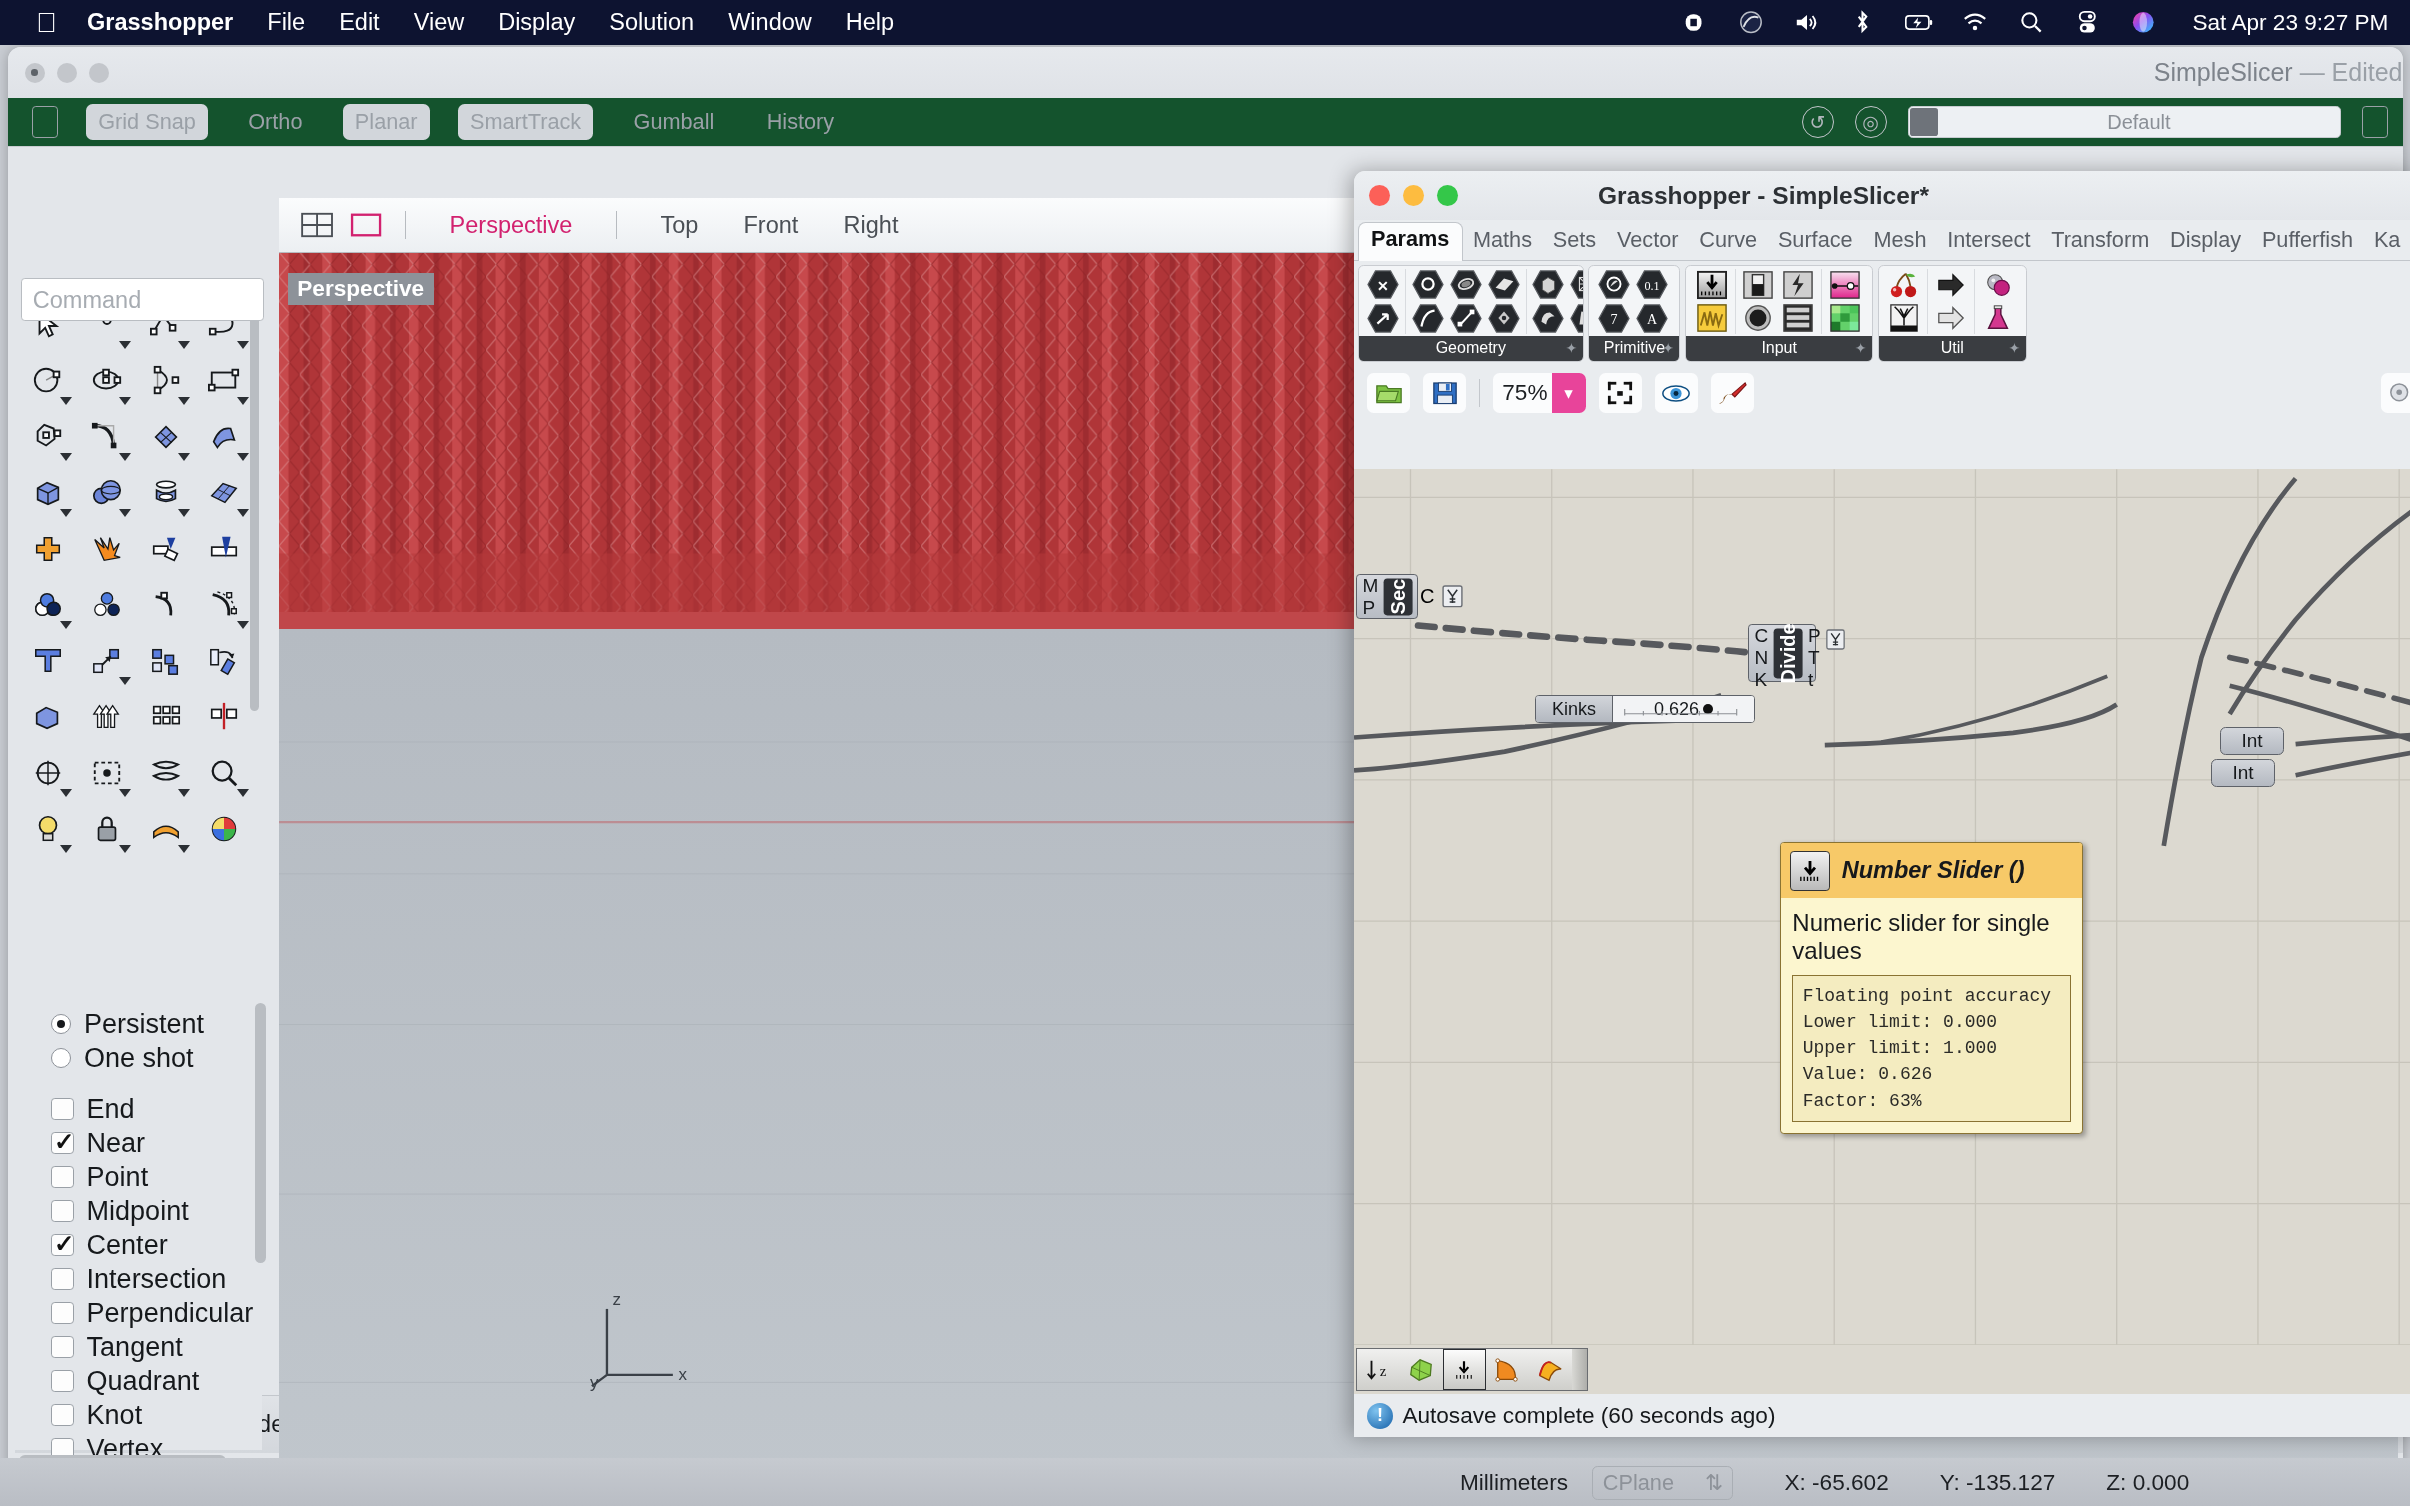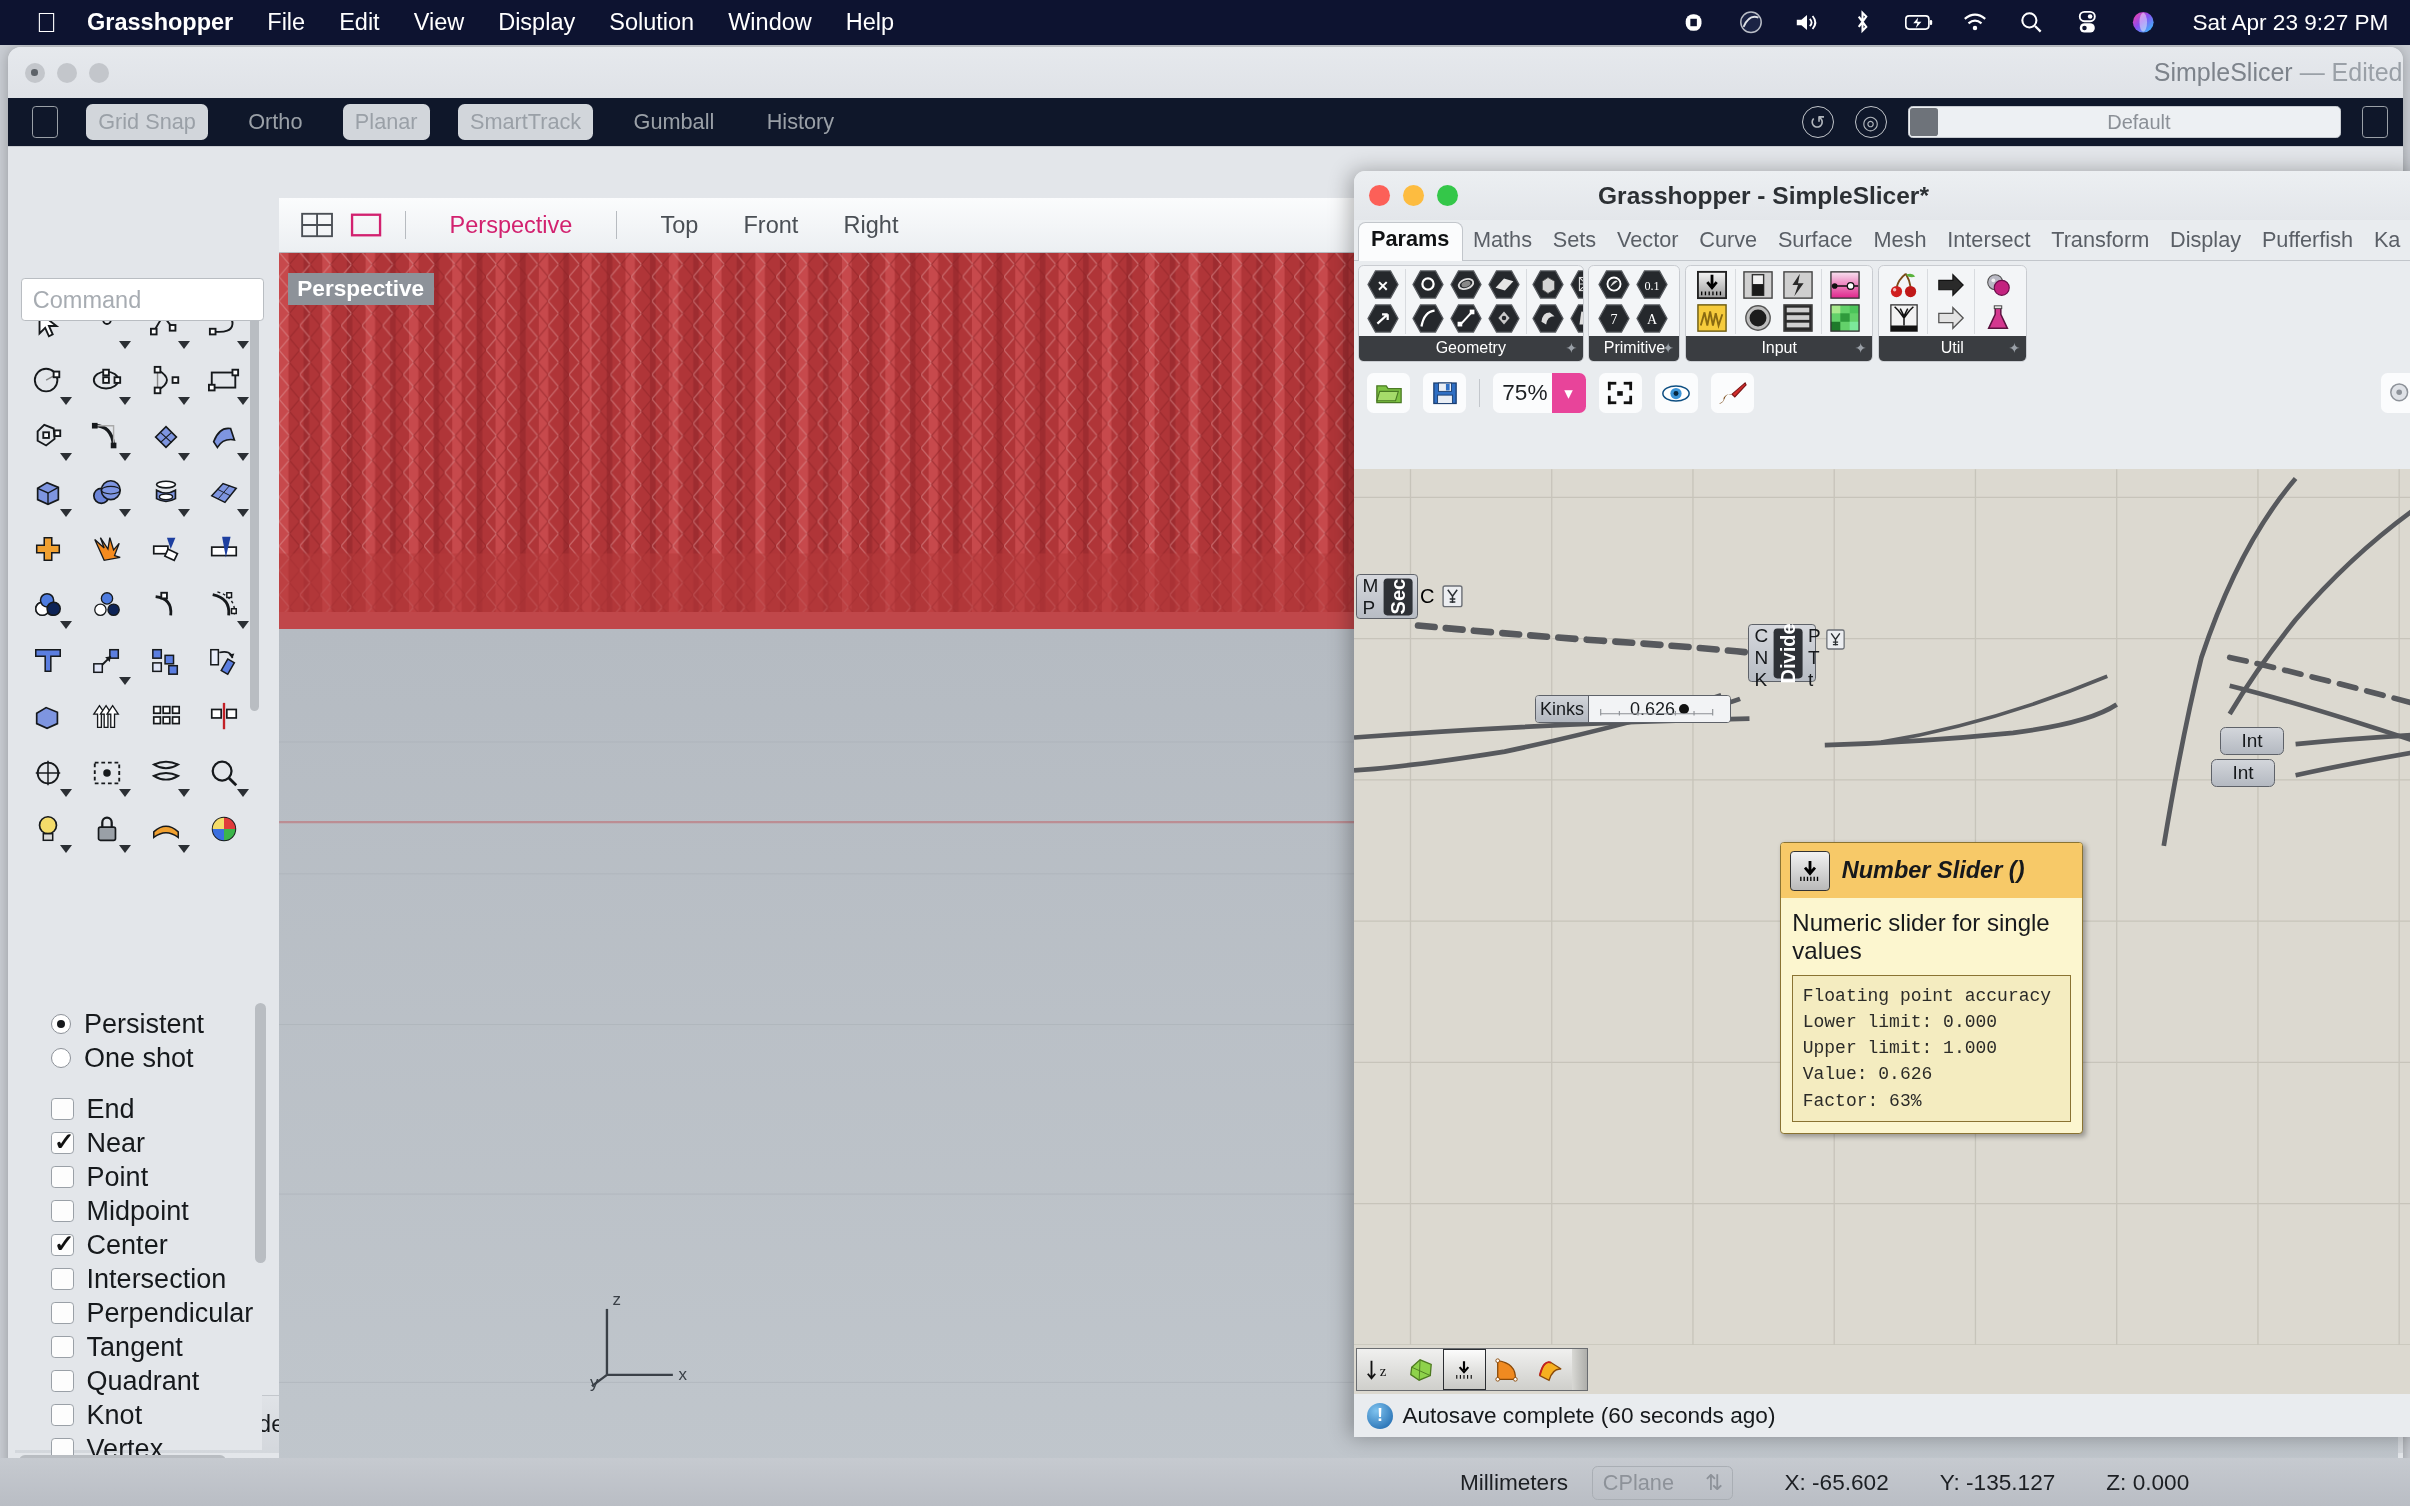--- a/index.html
+++ b/index.html
@@ -39,21 +39,21 @@
   .tl-dots span { width:20px; height:20px; border-radius:50%; background:#c3c6cb; display:block; }
   .tl-dots span.first { position:relative; }
   .tl-dots span.first::after{ content:""; position:absolute; left:6.6px; top:6.6px; width:6.6px;height:6.6px;border-radius:50%;background:#5d6268;}
   .rhino-title {
     position:absolute; left:0; right:0; text-align:right; font-size:25px;
     color:#7d838b; font-weight:500;
   }
   .rhino-title .edited { color:#9aa0a7; font-weight:400; }
 
   .rhino-toolbar2 {
-    height:49px; background:#0f172a; display:flex; align-items:center;
+    height:49px; background:#14532d; display:flex; align-items:center;
     position:relative; border-bottom:0.9px solid #c9ccd1;
   }
   .panel-toggle {
     width:26px; height:32px; border:1.9px solid #9aa0a7; border-radius:3.8px; margin-left:24.5px;
   }
   .tb-chip { margin-left:28px; font-size:21.7px; color:#9aa0a7; padding:4.7px 12.2px; border-radius:6.6px; }
   .tb-chip.filled { background:#d2d6db; }
   .tb-right { position:absolute; right:15px; display:flex; align-items:center; gap:21px; }
   .circ-btn { width:32px; height:32px; border:1.9px solid #c0c4c9; border-radius:50%; color:#b2b7bd; display:flex;align-items:center;justify-content:center;font-size:19px;}
   .default-box { width:433px; height:32px; background:#edf0f3; border:0.9px solid #c7cbd0; border-radius:4.7px; display:flex; align-items:center; }
@@ -198,21 +198,21 @@
     writing-mode:vertical-rl; transform:rotate(180deg);
     display:flex; align-items:center; justify-content:center; padding:3.8px 2.8px;
     border-radius:3.8px; margin:2.8px 0;
   }
   .gh-node .capsule { display:flex; align-items:center; justify-content:center; padding:0 7.5px; font-size:20px;}
   .slider-node {
     position:absolute; display:flex; align-items:stretch; height:28px;
     border:1.4px solid #5e6269; border-radius:3.8px; overflow:hidden;
     font-size:18px; color:#16191c;
   }
-  .slider-node .sname { background:linear-gradient(#d2d5da,#b3b8c0); display:flex;align-items:center;padding:0 4px; border-right:1.4px solid #5e6269;}
+  .slider-node .sname { background:linear-gradient(#d2d5da,#b3b8c0); display:flex;align-items:center;padding:0 16px; border-right:1.4px solid #5e6269;}
   .slider-node .strack { background:#f2f3f5; width:141px; display:flex;align-items:center;justify-content:center; position:relative;}
   .slider-node .strack .val { font-size:18px;}
   .slider-node .strack .knob { width:10.4px;height:10.4px;border-radius:50%;background:#111; margin-left:3.8px;}
   .int-node {
     position:absolute; height:28px; width:64px; border:1.4px solid #5e6269; border-radius:5.6px;
     background:linear-gradient(#d3d6db,#b4b9c1); display:flex;align-items:center;justify-content:center;
     font-size:19px; color:#16191c;
   }
 
   

